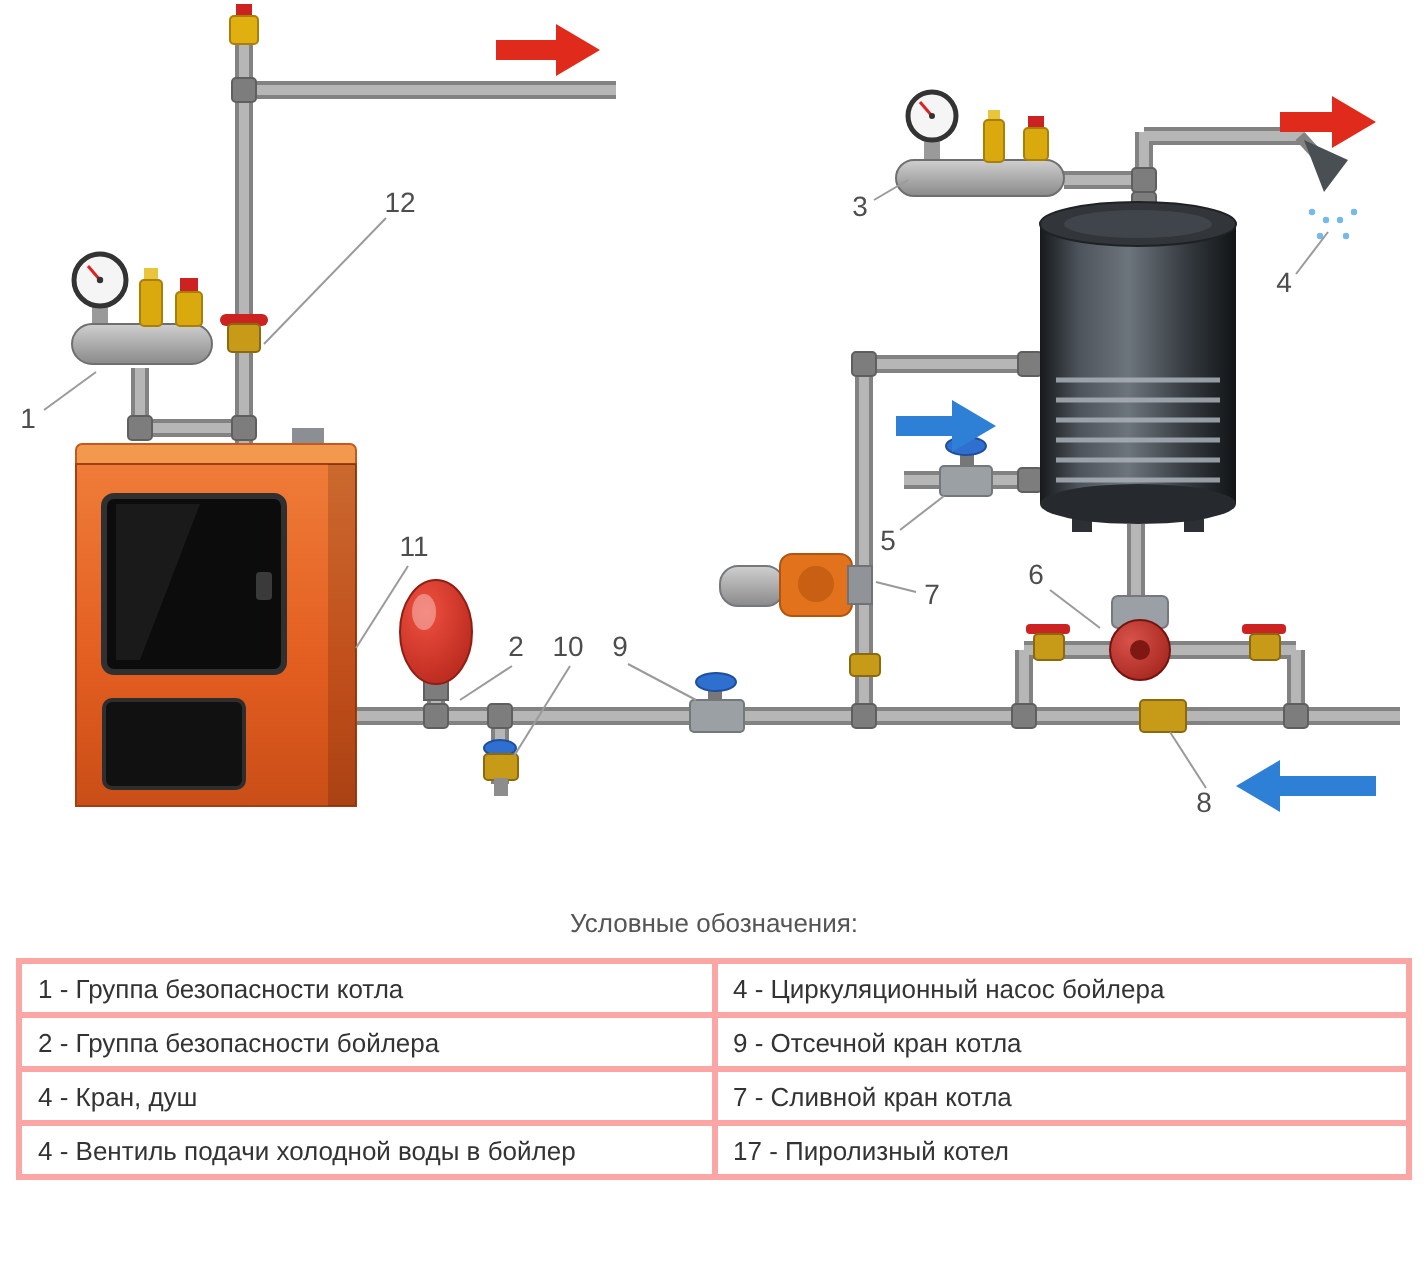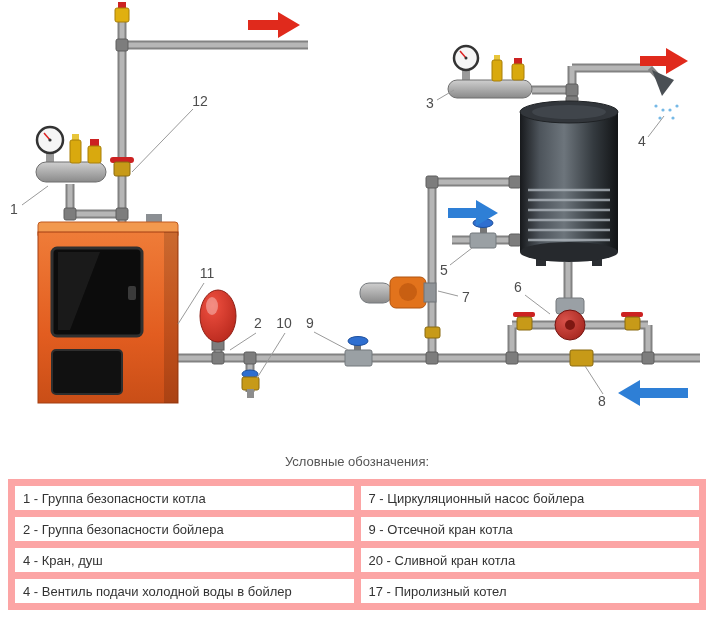--- a/index.html
+++ b/index.html
@@ -10,21 +10,21 @@
   }
   svg{display:block;}
   svg text{font-family:"Liberation Sans", sans-serif;font-size:14px;fill:#4d4d4d;}
   .pipeO{fill:none;stroke:#828282;stroke-width:9;}
   .pipeI{fill:none;stroke:#b6b6b6;stroke-width:5;}
   .fit{fill:#7d7d7d;stroke:#5f5f5f;stroke-width:1;}
   .leader{stroke:#9a9a9a;stroke-width:1;}
   .coil{stroke:#a9b0b7;stroke-width:2.4;opacity:.85;}
   .legend-title{text-align:center;color:#555;font-size:13px;padding:12px 0 10px;}
   table.legend{width:698px;margin:0 auto;border-collapse:collapse;font-size:13px;color:#333;background:#fff;}
-  table.legend td{border:7px solid #fca5a5;padding:4px 8px;height:16px;vertical-align:middle;}
+  table.legend td{border:3px solid #fca5a5;padding:4px 8px;height:16px;vertical-align:middle;}
 </style>
 </head>
 <body>
 
 <div class="wrap">
 
   <svg width="714" height="442" viewBox="0 0 714 442">
     <defs>
       <linearGradient id="tankG" x1="0" y1="0" x2="1" y2="0">
         <stop offset="0" stop-color="#17191c"></stop>
@@ -277,29 +277,29 @@
   <div class="legend-title">Условные обозначения:</div>
 
   <table class="legend">
     <colgroup>
         <col style="width:50%">
         <col style="width:50%">
       </colgroup>
     <tbody>
       <tr>
         <td>1 - Группа безопасности котла</td>
-        <td>7 - Циркуляционный насос бойлера</td>
+        <td>4 - Циркуляционный насос бойлера</td>
       </tr>
       <tr>
         <td>2 - Группа безопасности бойлера</td>
         <td>9 - Отсечной кран котла</td>
       </tr>
       <tr>
         <td>4 - Кран, душ</td>
-        <td>20 - Сливной кран котла</td>
+        <td>7 - Сливной кран котла</td>
       </tr>
       <tr>
         <td>4 - Вентиль подачи холодной воды в бойлер</td>
         <td>17 - Пиролизный котел</td>
       </tr>
     </tbody>
   </table>
 
 </div>
 

